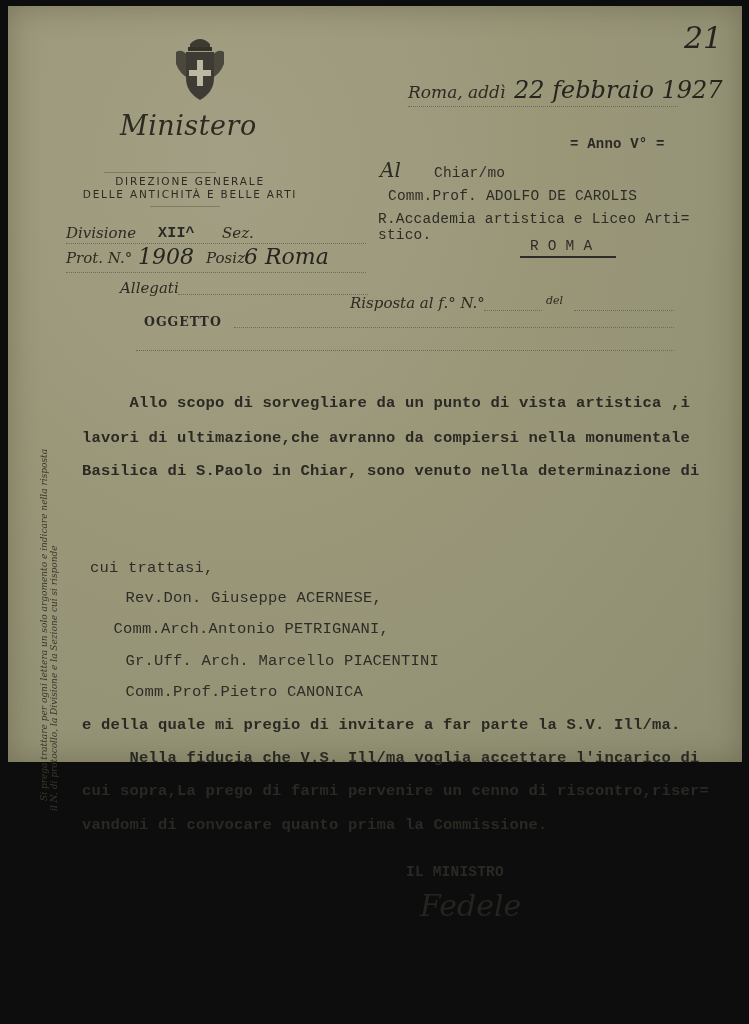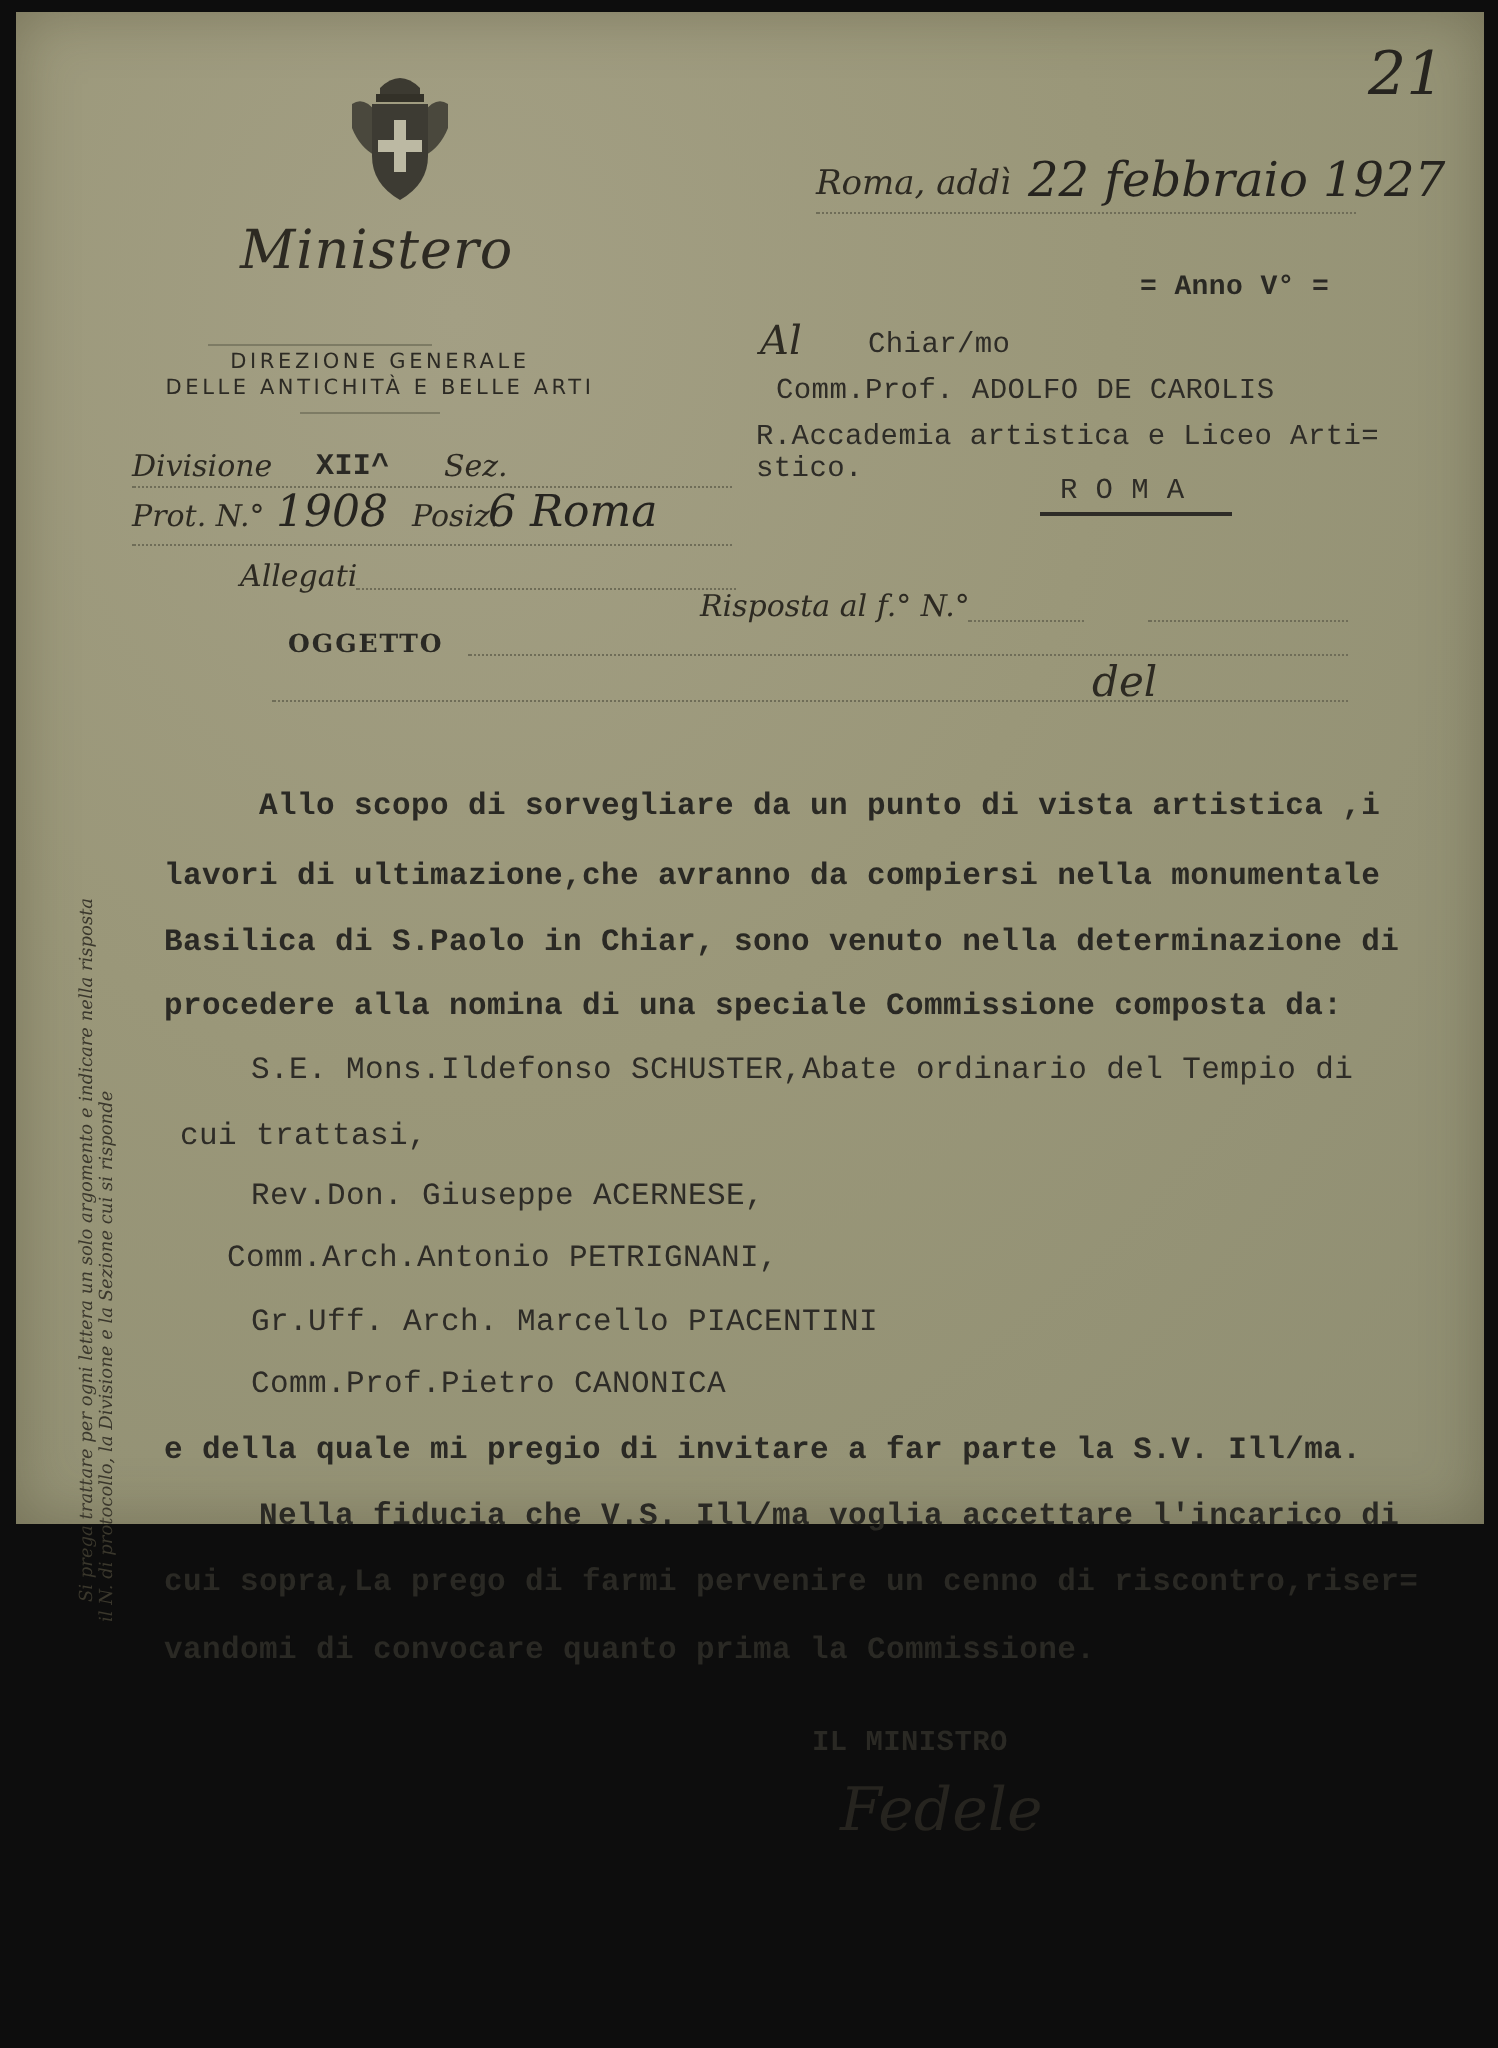--- a/index.html
+++ b/index.html
@@ -64,38 +64,36 @@
   <div class="abs hand" style="left:130px; top:238px; font-size:22px;">1908</div>
   <div class="abs script" style="left:198px; top:243px; font-size:15px;">Posiz.</div>
   <div class="abs hand" style="left:236px; top:238px; font-size:22px;">6 Roma</div>
   <div class="dotted" style="left:58px; top:266px; width:300px;"></div>
 
   <div class="abs script" style="left:112px; top:273px; font-size:15px;">Allegati</div>
   <div class="dotted" style="left:170px; top:288px; width:190px;"></div>
 
   <div class="abs script" style="left:342px; top:288px; font-size:15px;">Risposta al f.° N.°</div>
   <div class="dotted" style="left:476px; top:304px; width:58px;"></div>
-  <div class="abs script" style="left:538px; top:288px; font-size:21px;margin-top:35px;">del</div>
+  <div class="abs script" style="left:538px; top:288px; font-size:11px;">del</div>
   <div class="dotted" style="left:566px; top:304px; width:100px;"></div>
 
   <div class="abs typed bold-typed" style="left:136px; top:308px; font-size:12.5px; font-family:'DejaVu Serif', serif; letter-spacing:1px;">OGGETTO</div>
   <div class="dotted" style="left:226px; top:321px; width:440px;"></div>
   <div class="dotted" style="left:128px; top:344px; width:538px;"></div>
 
   <div class="abs script" style="left:24px; top:360px; width:30px; height:460px;">
     <div style="position:absolute; left:-208px; top:210px; width:440px; transform:rotate(-90deg); font-size:9px; white-space:nowrap; color:#3a372c;">Si prega trattare per ogni lettera un solo argomento e indicare nella risposta</div>
     <div style="position:absolute; left:-198px; top:220px; width:440px; transform:rotate(-90deg); font-size:9px; white-space:nowrap; color:#3a372c;">il N. di protocollo, la Divisione e la Sezione cui si risponde</div>
   </div>
 
   <div class="abs typed bold-typed" style="left:74px; top:423px;">lavori di ultimazione,che avranno da compiersi nella monumentale</div>
   <div class="abs typed bold-typed" style="left:74px; top:388px;">     Allo scopo di sorvegliare da un punto di vista artistica ,i</div>
   <div class="abs typed bold-typed" style="left:74px; top:456px;">Basilica di S.Paolo in Chiar, sono venuto nella determinazione di</div>
-  <div class="abs typed bold-typed" style="left:74px; top:488px;">procedere alla nomina di una speciale Commissione composta da:</div>
 
-  <div class="abs typed" style="left:70px; top:520px;">     S.E. Mons.Ildefonso SCHUSTER,Abate ordinario del Tempio di</div>
   <div class="abs typed" style="left:82px; top:553px;">cui trattasi,</div>
   <div class="abs typed" style="left:70px; top:583px;">     Rev.Don. Giuseppe ACERNESE,</div>
   <div class="abs typed" style="left:58px; top:614px;">     Comm.Arch.Antonio PETRIGNANI,</div>
   <div class="abs typed" style="left:70px; top:646px;">     Gr.Uff. Arch. Marcello PIACENTINI</div>
   <div class="abs typed" style="left:70px; top:677px;">     Comm.Prof.Pietro CANONICA</div>
 
   <div class="abs typed bold-typed" style="left:74px; top:710px;">e della quale mi pregio di invitare a far parte la S.V. Ill/ma.</div>
 
   <div class="abs typed bold-typed" style="left:74px; top:743px;">     Nella fiducia che V.S. Ill/ma voglia accettare l'incarico di</div>
   <div class="abs typed bold-typed" style="left:74px; top:776px;">cui sopra,La prego di farmi pervenire un cenno di riscontro,riser=</div>

